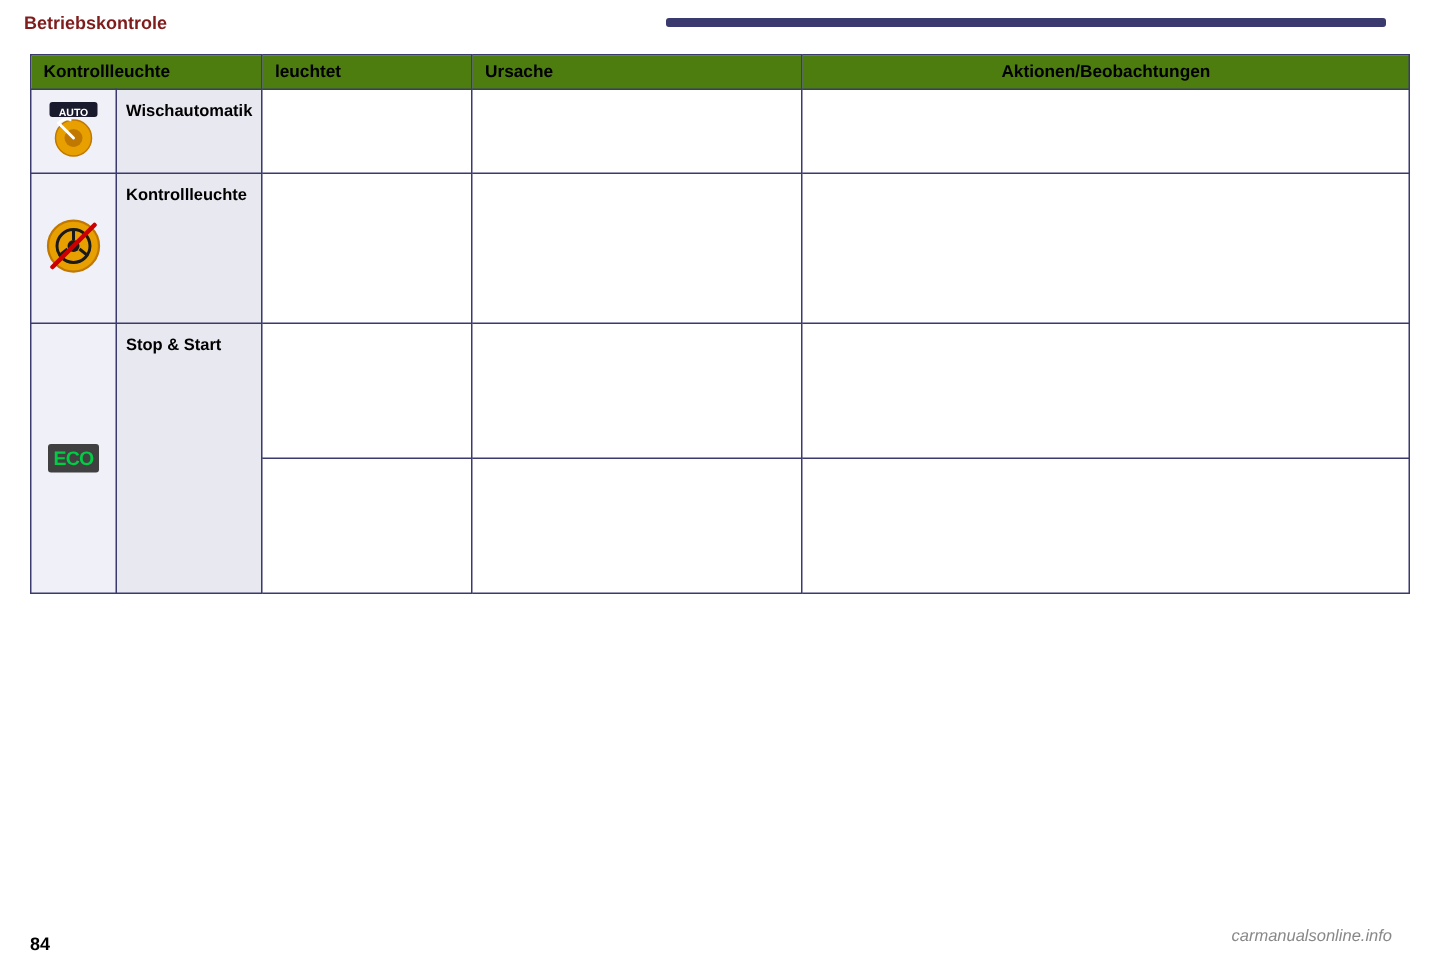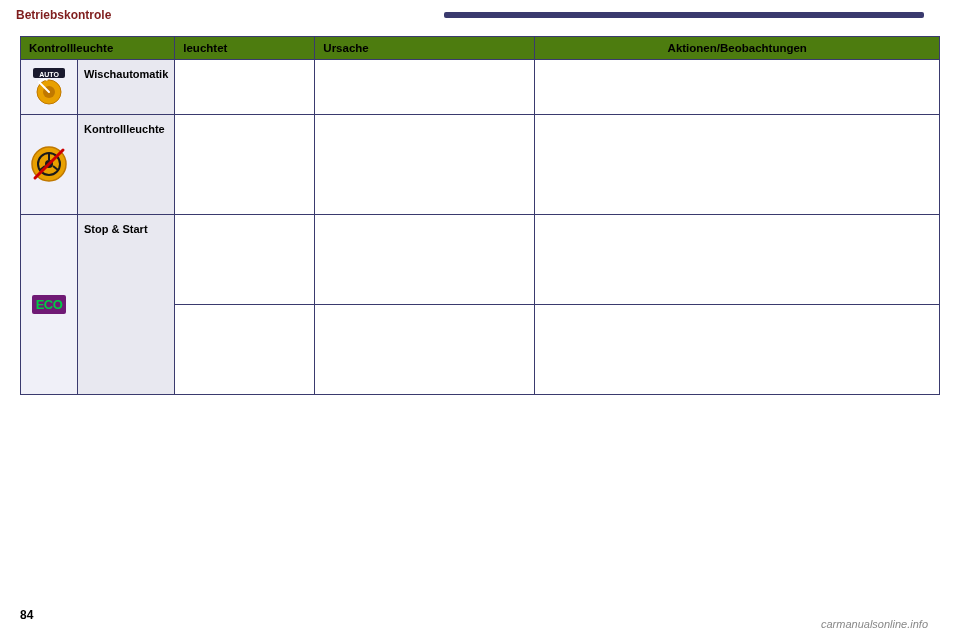--- a/index.html
+++ b/index.html
@@ -79,42 +79,42 @@
       width: 420px;
       text-align: center;
     }
 
     
     .eco-icon {
       display: inline-block;
       font-weight: bold;
       font-size: 13px;
       color: #00aa44;
-      background: #701a75;
+      background: #404040;
       padding: 2px 4px;
       border-radius: 2px;
       letter-spacing: -0.5px;
     }
 
     .eco-icon span {
       color: #ffffff;
     }
     .eco-icon .e-letter { color: #00cc44; }
     .eco-icon .c-letter { color: #00cc44; }
     .eco-icon .o-letter { color: #00cc44; }
 
     
     .row-wiper td { height: 44px; }
     .row-airbag td { height: 100px; }
     .row-stop1 td { height: 90px; }
     .row-stop2 td { height: 90px; }
 
     .page-number {
       position: absolute;
-      bottom: 18px;
+      bottom: 4px;
       left: 20px;
       font-weight: bold;
       font-size: 12px;
       color: #000;
     }
 
     .watermark {
       position: absolute;
       bottom: 10px;
       right: 32px;

